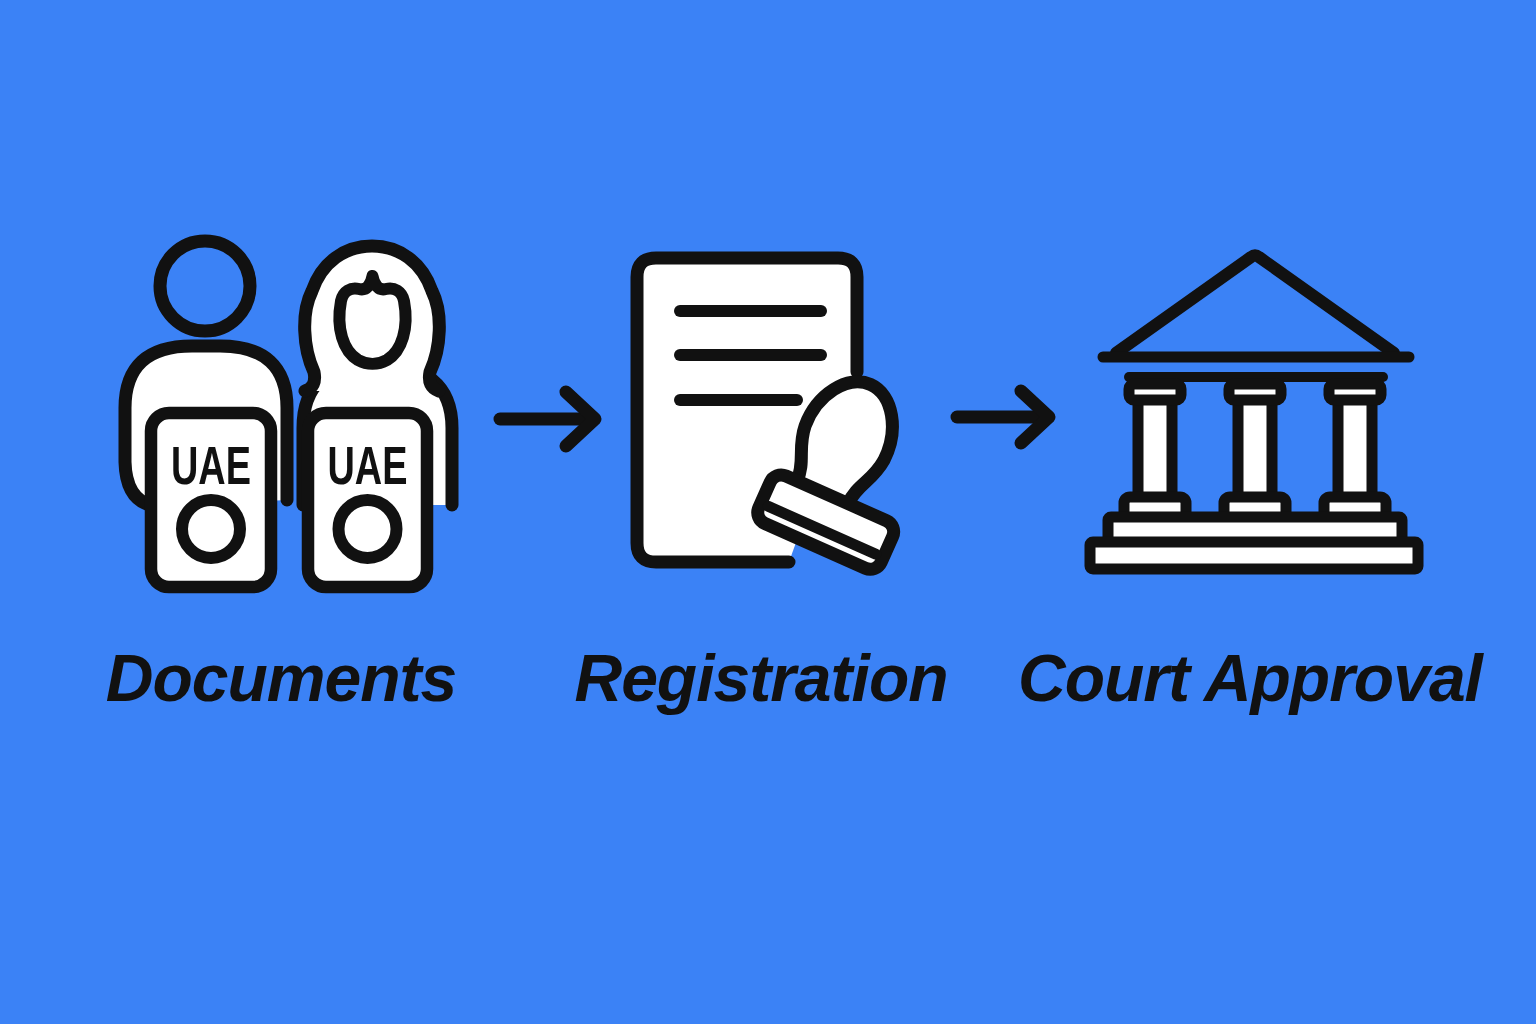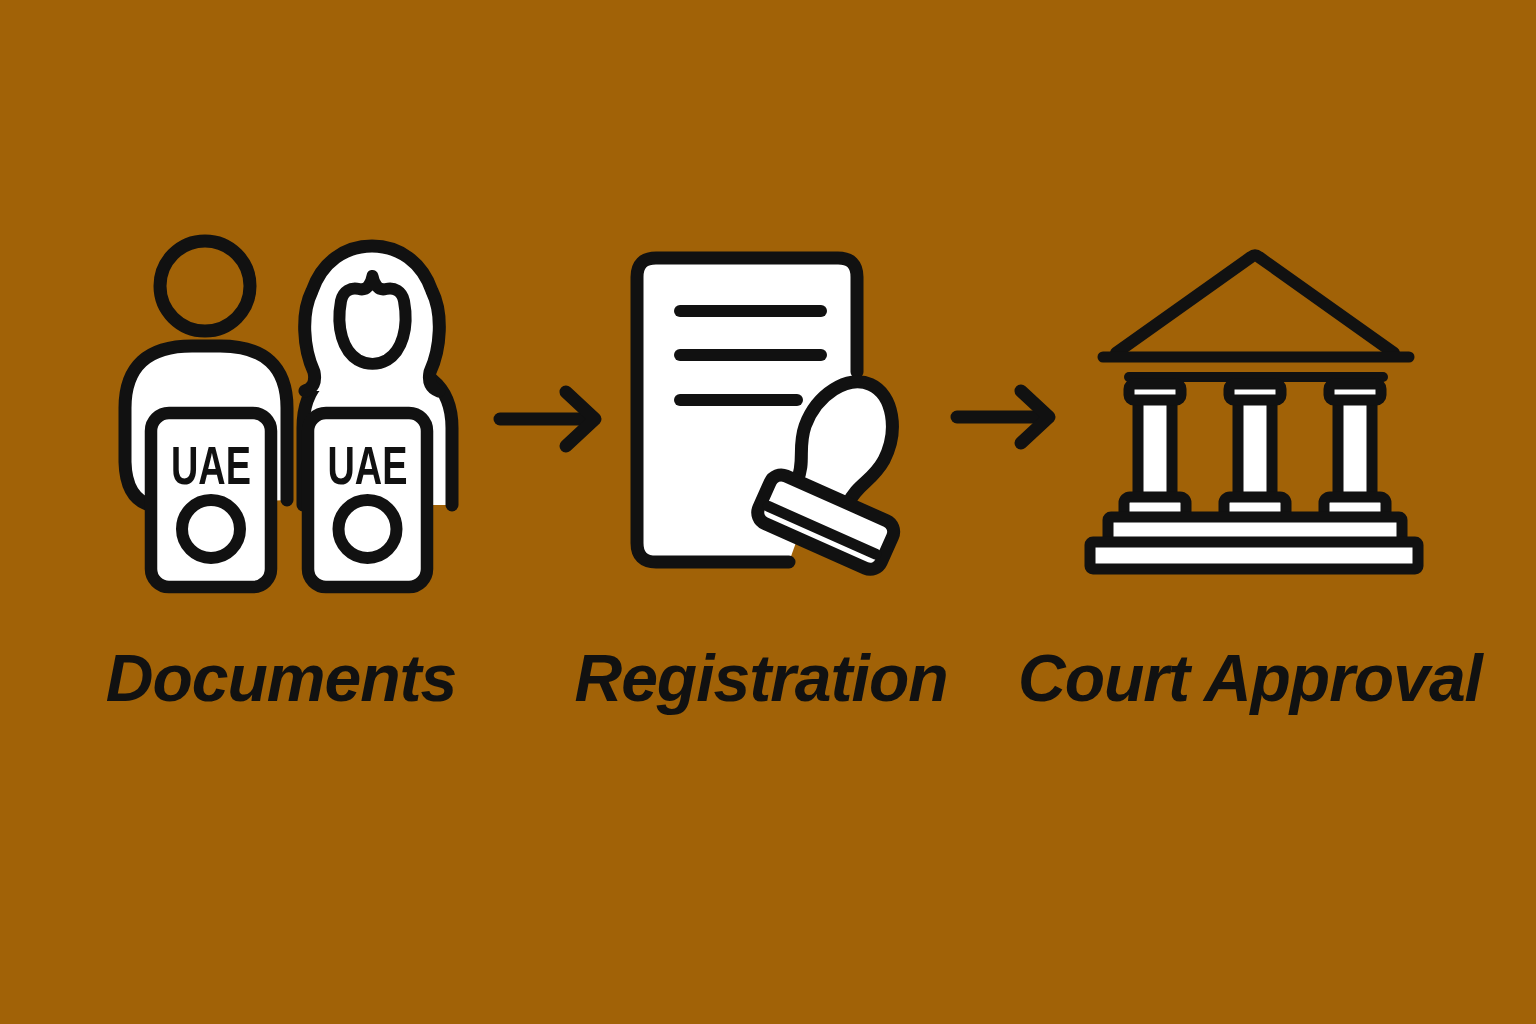--- a/index.html
+++ b/index.html
@@ -1,18 +1,18 @@
 <!DOCTYPE html>
 <html><head>
 <meta charset="utf-8">
 <style>
   html,body { margin:0; padding:0; background:#ffffff; }
   .canvas {
     position:relative; width:1536px; height:1024px;
-    background:#a16207; overflow:hidden;
+    background:#3b82f6; overflow:hidden;
     font-family:"Liberation Sans", sans-serif;
   }
   .icon-svg { position:absolute; display:block; }
   .icon-svg * { vector-effect:none; }
   .stroke {
     fill:none; stroke:#111111; stroke-width:13;
     stroke-linecap:round; stroke-linejoin:round;
   }
   .fillwhite { fill:#ffffff; }
   .step-label {

